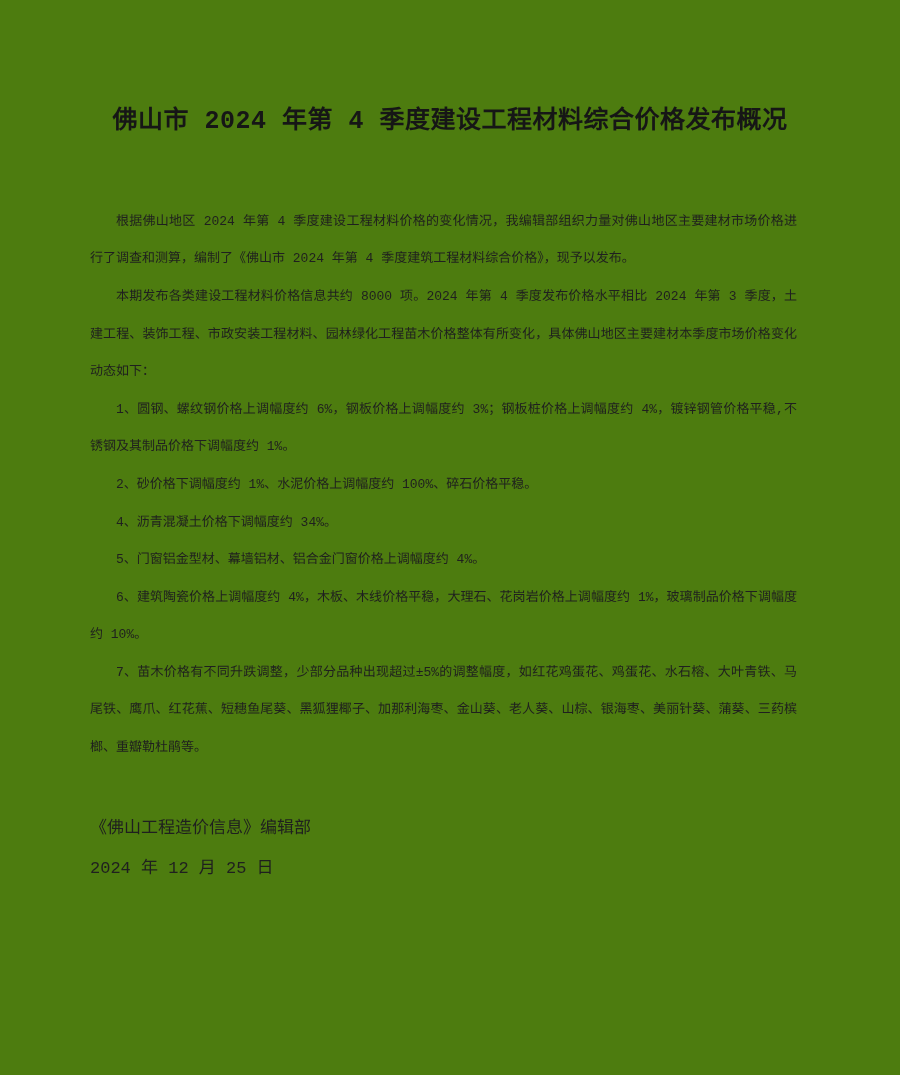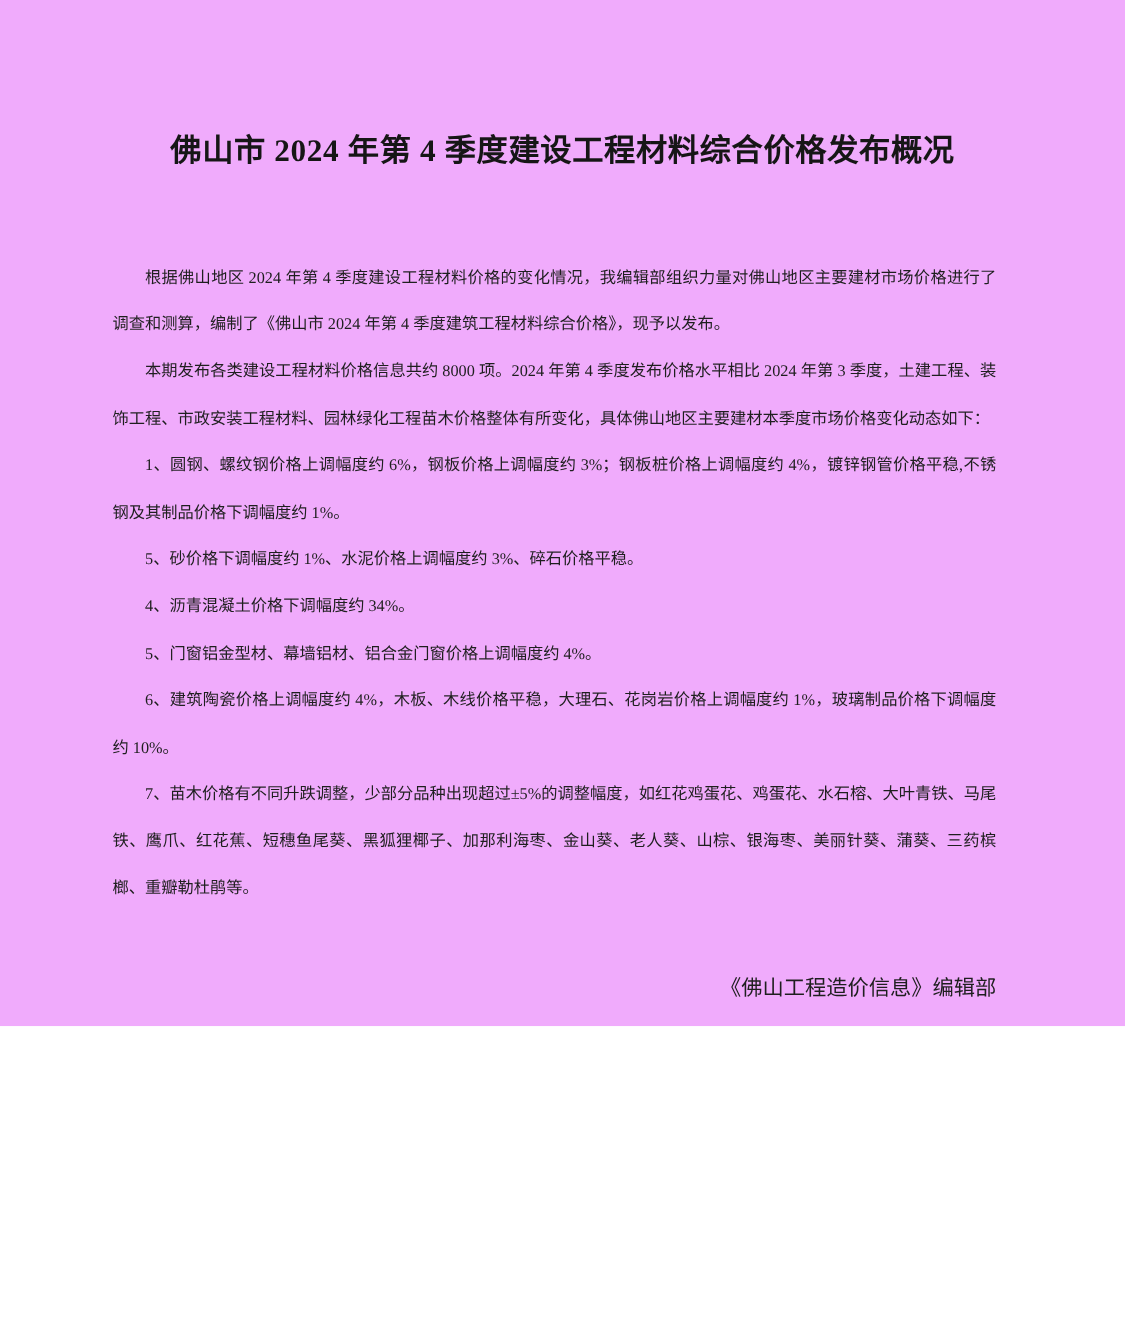--- a/index.html
+++ b/index.html
@@ -3,23 +3,23 @@
 <meta charset="utf-8">
 <style>
   html, body {
     margin: 0;
     padding: 0;
     background: #ffffff;
   }
   .page {
     position: relative;
     width: 900px;
-    height: 821px;
-    background: #f0abfc;
-    font-family: Liberation Serif, serif;
+    height: 1075px;
+    background: #4d7c0f;
+    font-family: Liberation Mono, monospace;
     color: #1f1f1f;
     overflow: hidden;
     box-sizing: border-box;
   }
   .doc-title {
     padding-top: 88px;
     text-align: center;
     font-size: 25px;
     font-weight: bold;
     line-height: 34px;
@@ -33,40 +33,39 @@
   .content p {
     margin: 0;
     font-size: 13px;
     line-height: 37.6px;
     text-align: justify;
     text-indent: 2em;
     word-break: break-all;
   }
   .footer {
     margin-top: 42px;
-    text-align: right;
     font-size: 17px;
     line-height: 40px;
   }
   .footer div {
     margin: 0;
   }
 </style>
 </head>
 <body>
 
 <div class="page">
 
   <h1 class="doc-title">佛山市 2024 年第 4 季度建设工程材料综合价格发布概况</h1>
 
   <div class="content">
     <p>根据佛山地区 2024 年第 4 季度建设工程材料价格的变化情况，我编辑部组织力量对佛山地区主要建材市场价格进行了调查和测算，编制了《佛山市 2024 年第 4 季度建筑工程材料综合价格》，现予以发布。</p>
     <p>本期发布各类建设工程材料价格信息共约 8000 项。2024 年第 4 季度发布价格水平相比 2024 年第 3 季度，土建工程、装饰工程、市政安装工程材料、园林绿化工程苗木价格整体有所变化，具体佛山地区主要建材本季度市场价格变化动态如下：</p>
     <p>1、圆钢、螺纹钢价格上调幅度约 6%，钢板价格上调幅度约 3%；钢板桩价格上调幅度约 4%，镀锌钢管价格平稳,不锈钢及其制品价格下调幅度约 1%。</p>
-    <p>5、砂价格下调幅度约 1%、水泥价格上调幅度约 3%、碎石价格平稳。</p>
+    <p>2、砂价格下调幅度约 1%、水泥价格上调幅度约 100%、碎石价格平稳。</p>
     <p>4、沥青混凝土价格下调幅度约 34%。</p>
     <p>5、门窗铝金型材、幕墙铝材、铝合金门窗价格上调幅度约 4%。</p>
     <p>6、建筑陶瓷价格上调幅度约 4%，木板、木线价格平稳，大理石、花岗岩价格上调幅度约 1%，玻璃制品价格下调幅度约 10%。</p>
     <p>7、苗木价格有不同升跌调整，少部分品种出现超过±5%的调整幅度，如红花鸡蛋花、鸡蛋花、水石榕、大叶青铁、马尾铁、鹰爪、红花蕉、短穗鱼尾葵、黑狐狸椰子、加那利海枣、金山葵、老人葵、山棕、银海枣、美丽针葵、蒲葵、三药槟榔、重瓣勒杜鹃等。</p>
 
     <div class="footer">
       <div>《佛山工程造价信息》编辑部</div>
       <div>2024 年 12 月 25 日</div>
     </div>
   </div>

